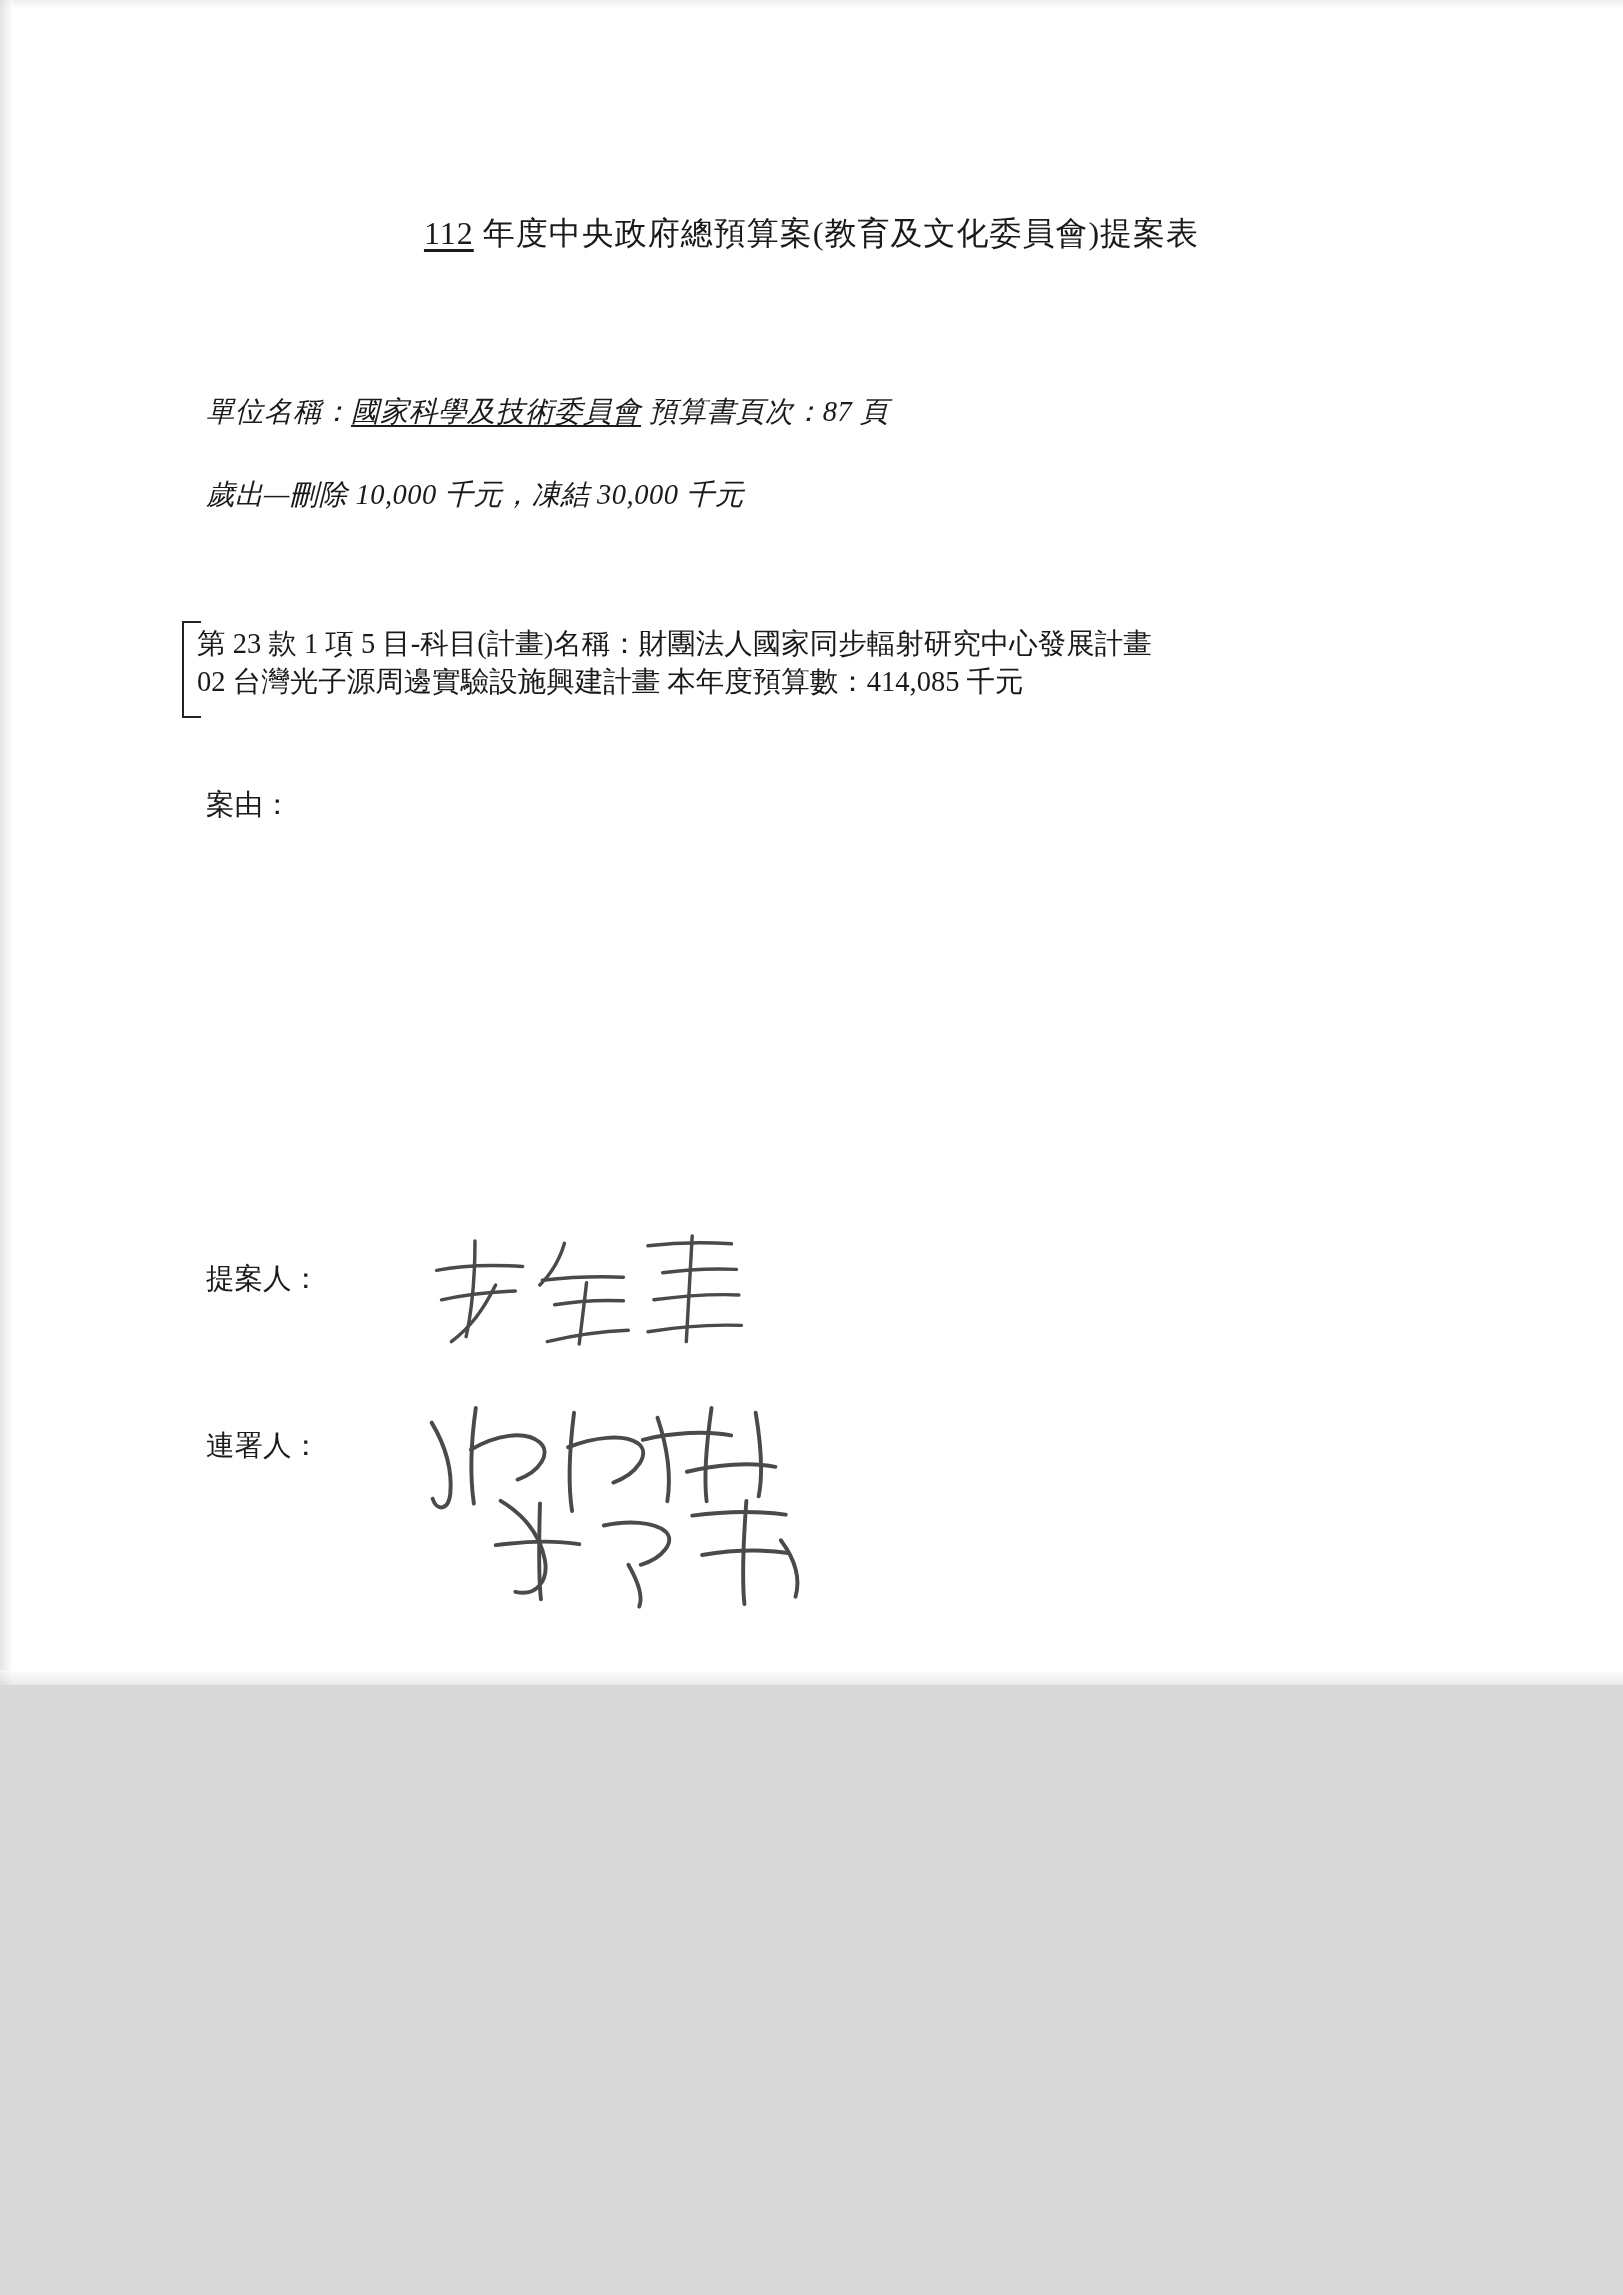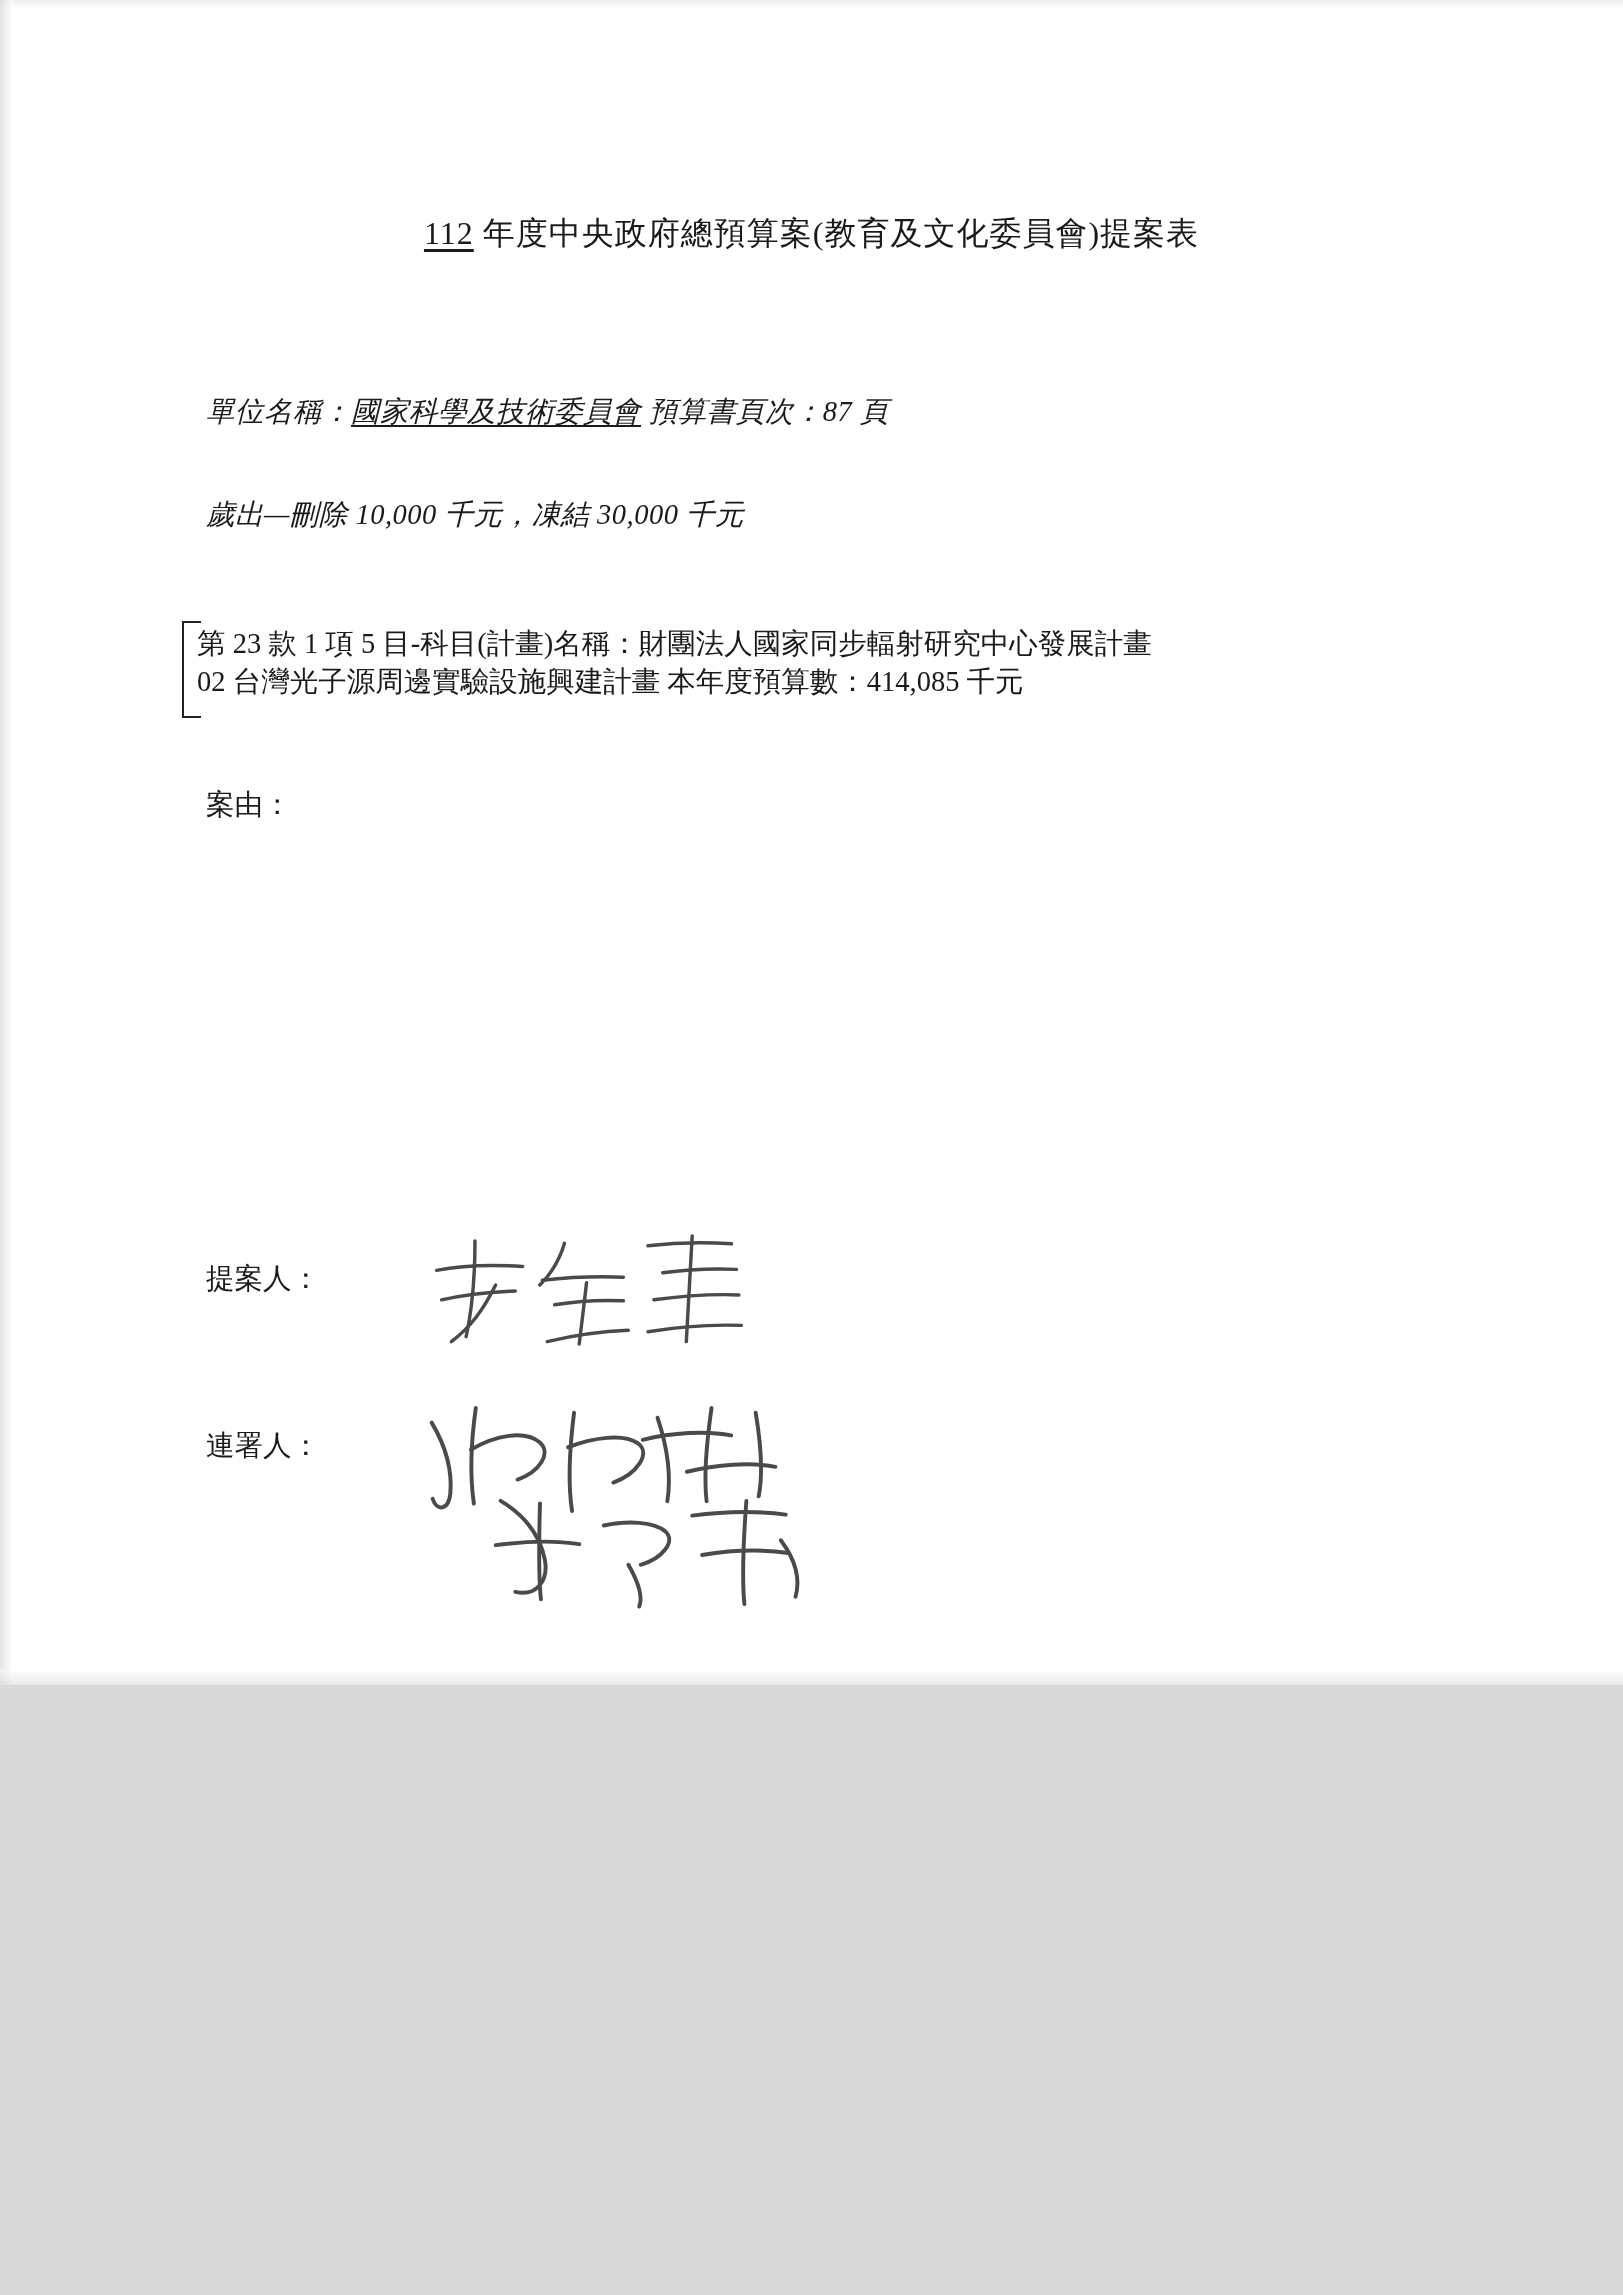--- a/index.html
+++ b/index.html
@@ -62,21 +62,21 @@
     letter-spacing: 0.5px;
     white-space: nowrap;
     font-style: italic;
   }
   .u {
     text-decoration: underline;
     text-underline-offset: 4.4px;
   }
 
   #unit-line   { top: 393px;  left: 206px; }
-  #amount-line { top: 496px; left: 206px; }
+  #amount-line { top: 476px; left: 206px; }
 
   .item-block {
     position: absolute;
     top: 609px;
     left: 197px;
     width: 1327px;
     margin-top: 16px;
   }
   .item-block .item-row {
     font-size: 28.5px;

